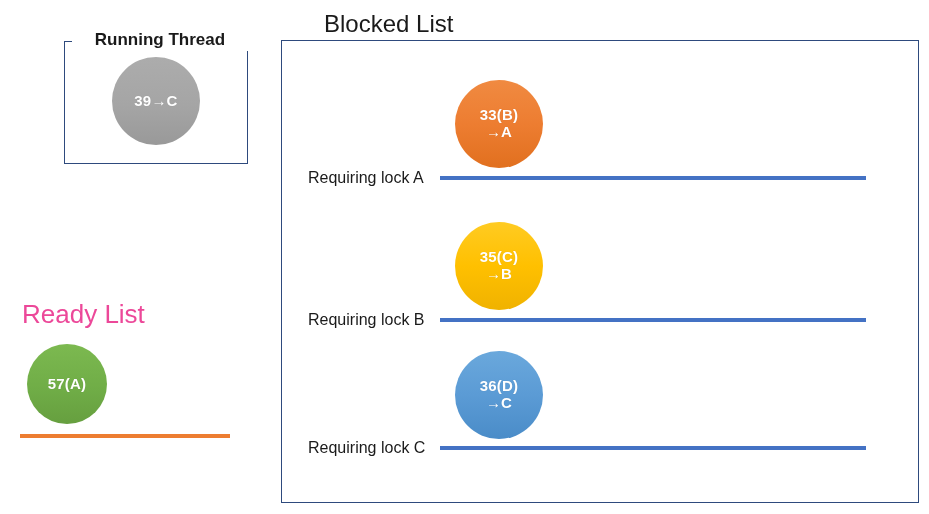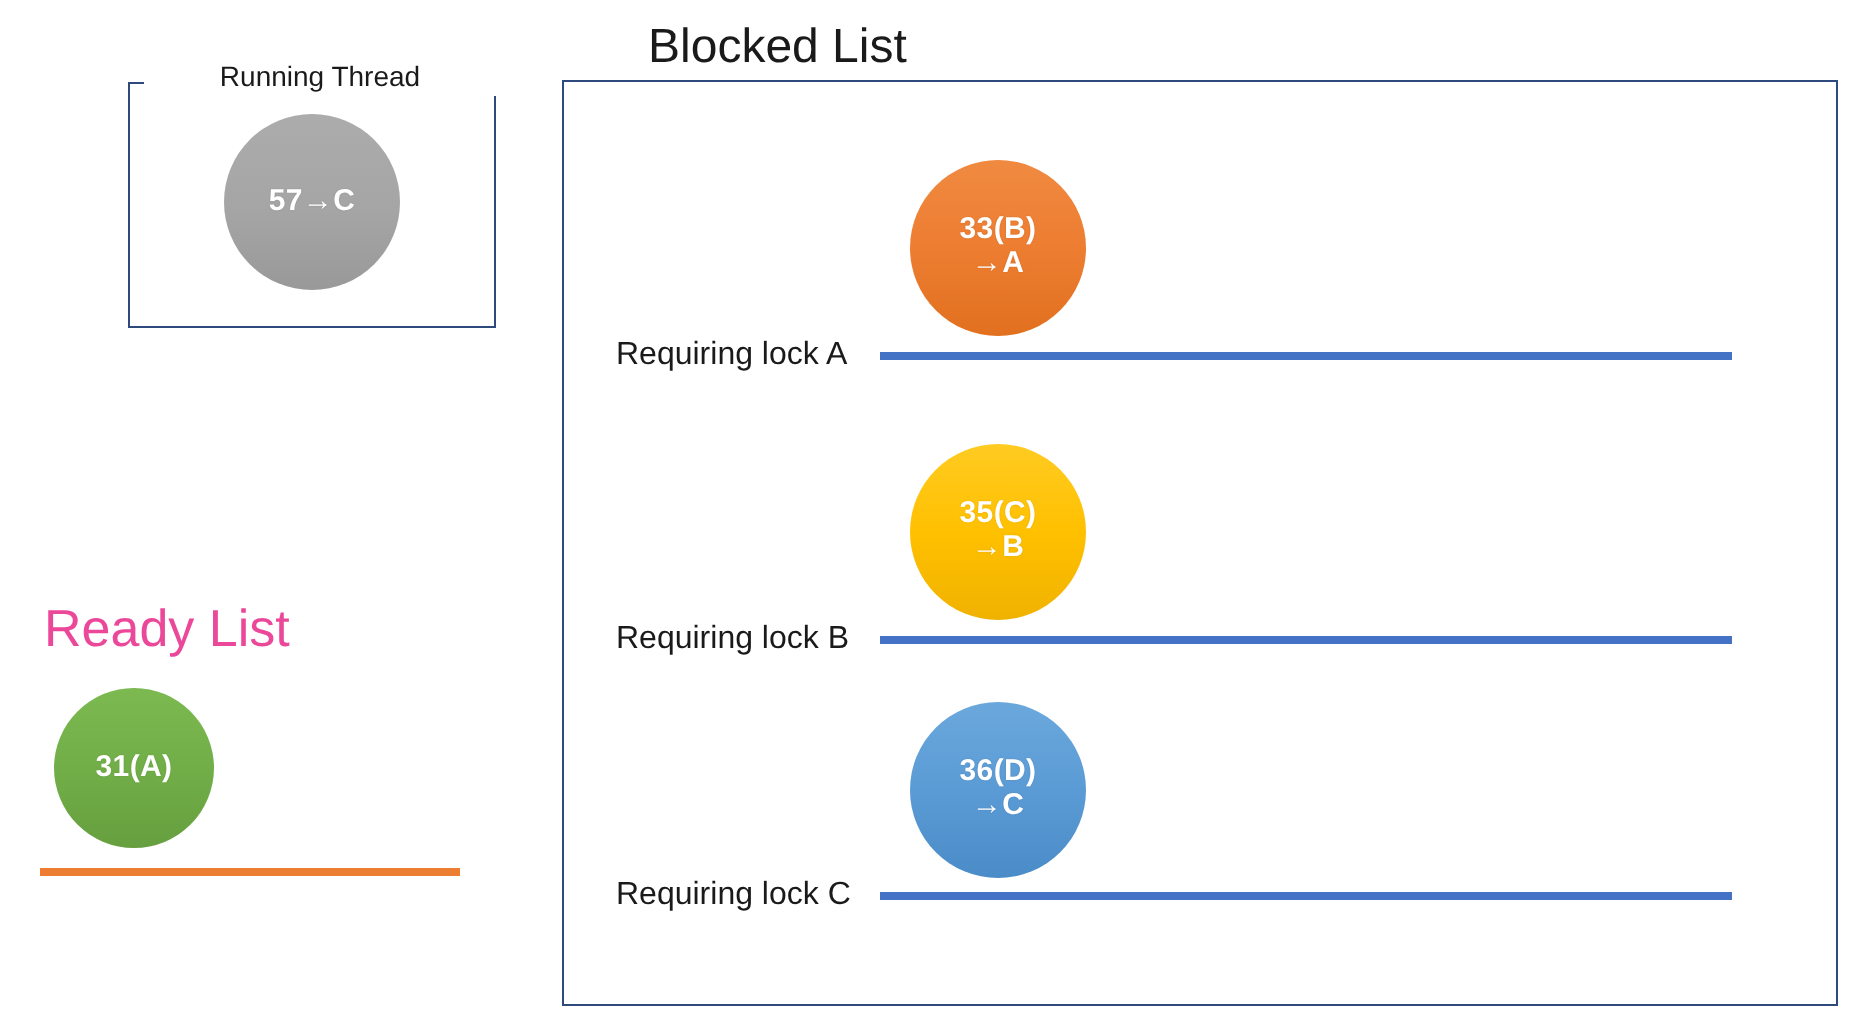--- a/index.html
+++ b/index.html
@@ -34,22 +34,23 @@
     white-space: nowrap;
     line-height: 1;
     text-align: center;
   }
 
   
   #running-box { left: 64px; top: 41px; width: 184px; height: 123px; }
   #running-title {
     left: 72px; top: 30px;
     width: 168px;
-    font-size: 14px;
+    font-size: 17px;
     padding: 1px 4px 3px 4px;
+    font-weight: bold;
   }
 
   
   #blocked-box { left: 281px; top: 40px; width: 638px; height: 463px; }
   #blocked-title {
     left: 312px; top: 11px;
     font-size: 24px;
     padding: 1px 12px 4px 12px;
   }
 
@@ -131,27 +132,27 @@
 </style>
 </head>
 <body>
 
 <div id="canvas">
 
   <div class="group-box" id="running-box"></div>
   <div class="group-title" id="running-title">Running Thread</div>
 
   <div class="node" id="node-running">
-    <span class="ln">57→C</span>
+    <span class="ln">39→C</span>
   </div>
 
   <div class="plain-title" id="ready-title">Ready List</div>
 
   <div class="node" id="node-ready">
-    <span class="ln">31(A)</span>
+    <span class="ln">57(A)</span>
   </div>
 
   <div class="queue-line orange" id="line-ready"></div>
 
   <div class="group-box" id="blocked-box"></div>
   <div class="group-title" id="blocked-title">Blocked List</div>
 
   <div class="node" id="node-b">
     <span class="ln">33(B)</span>
     <span class="ln">→A</span>

